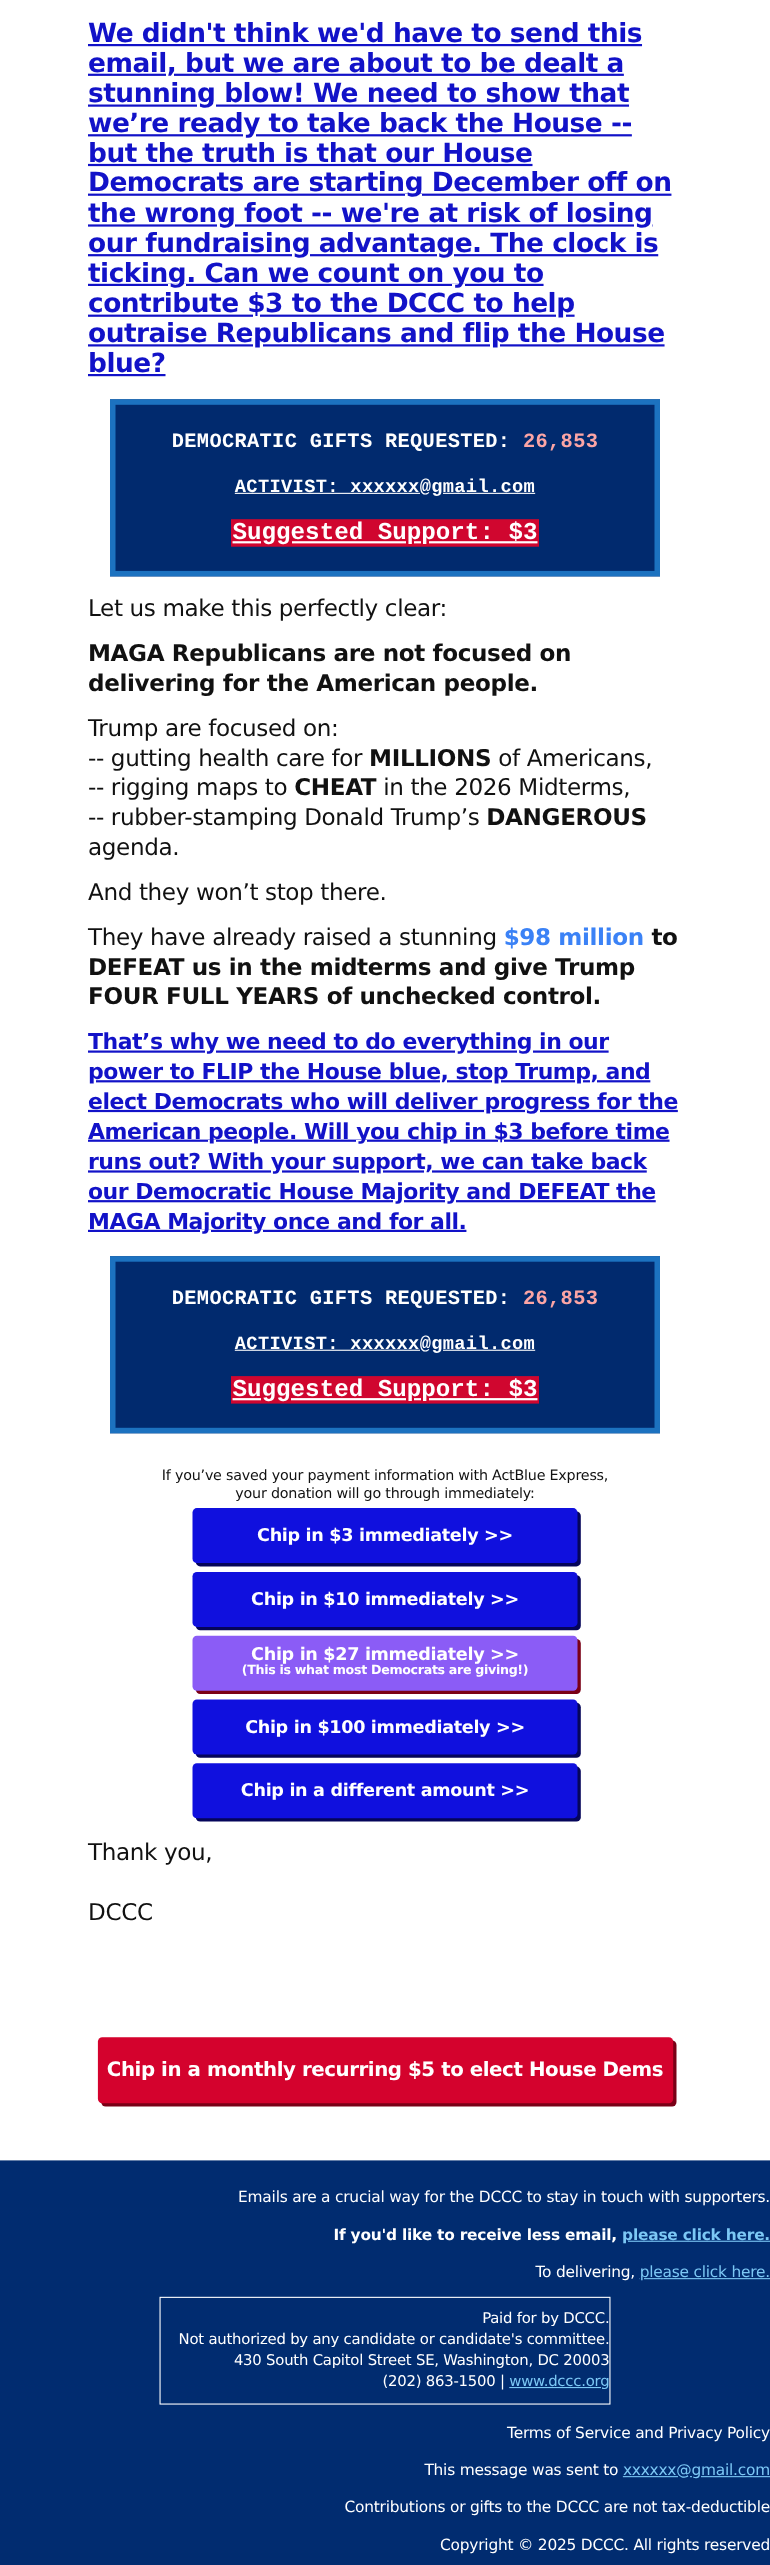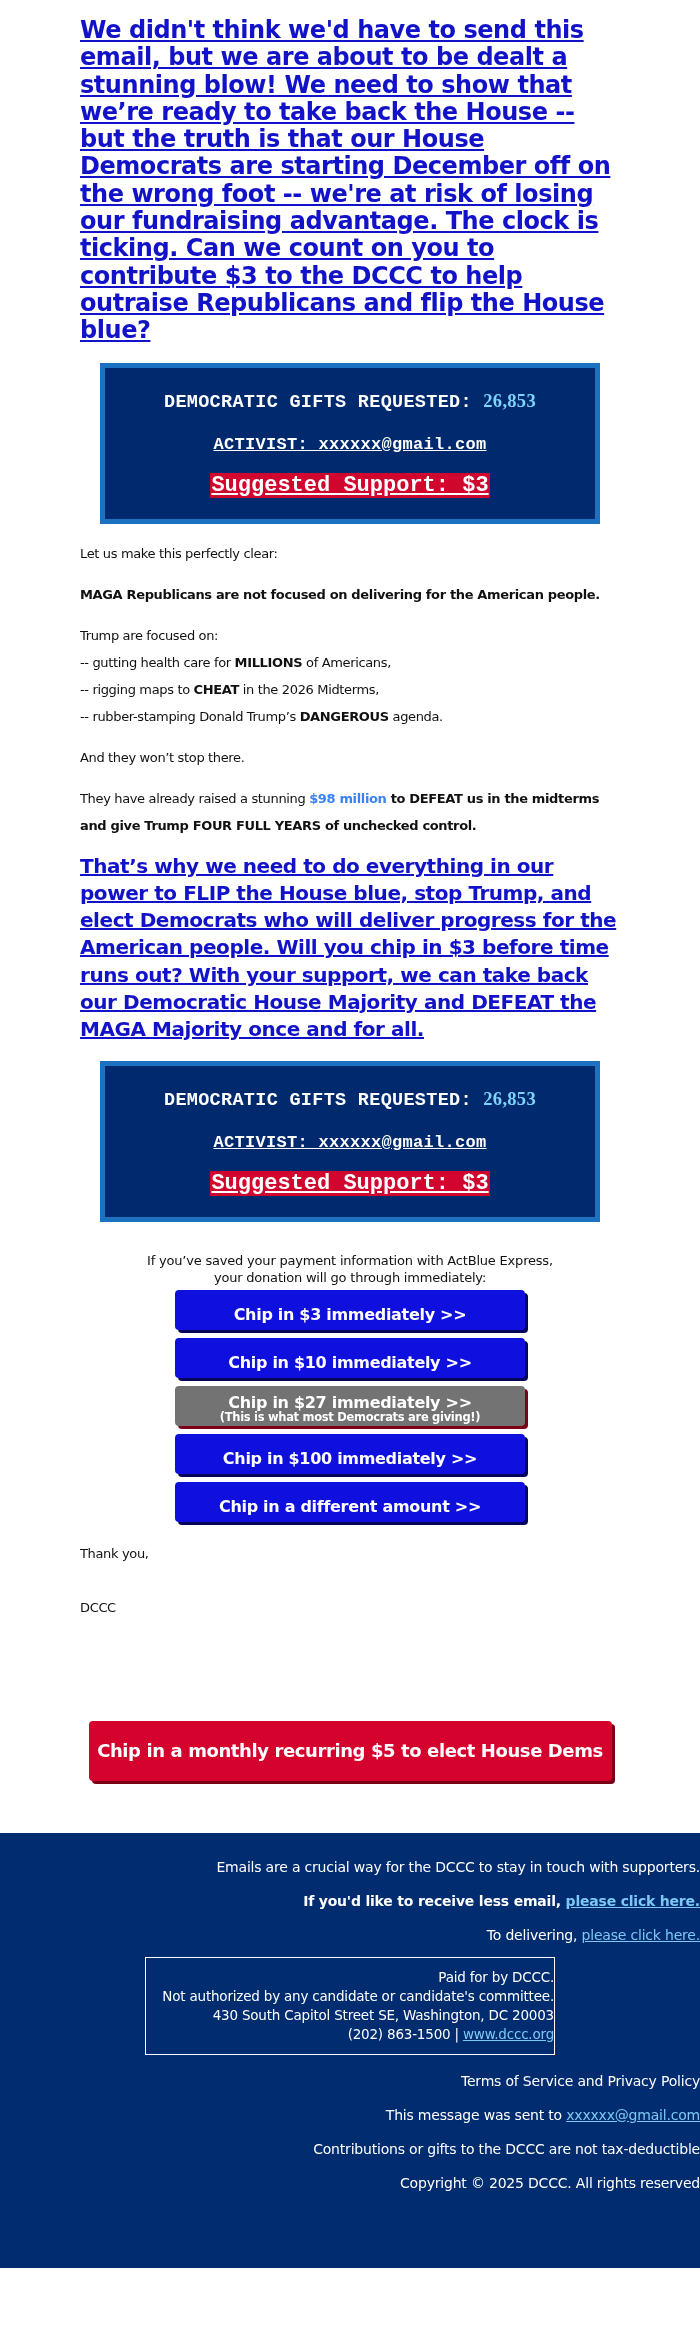--- a/index.html
+++ b/index.html
@@ -11,48 +11,48 @@
     font-size: 24px; line-height: 27.3px; color: #1212c8;
     text-decoration: underline; letter-spacing: -0.45px;
   }
   .gift-box {
     margin: 18px auto 0 auto; width: 490px; height: 151px;
     border: 5px solid #1c72c0; background: #012a6e;
     text-align: center; font-family: "Liberation Mono", monospace;
     font-weight: bold; color: #ffffff; box-sizing: content-box;
   }
   .gift-box .row1 { padding-top: 23px; font-size: 18.5px; letter-spacing: 0.3px; }
-  .gift-box .count { color: #7dd3fc; font-family: Liberation Serif, serif; }
+  .gift-box .count { color: #fca5a5; }
   .gift-box .row2 { padding-top: 22px; font-size: 17px; letter-spacing: 0.3px; text-decoration: underline; }
   .gift-box .row3 { padding-top: 19px; font-size: 22px; }
   .gift-box .suggest {
     background: #d0062f; color: #ffffff; text-decoration: underline;
     padding: 0 1px; cursor: pointer;
   }
-  .p { font-size: 13px; line-height: 27px; margin: 0; letter-spacing: -0.35px; }
+  .p { font-size: 21px; line-height: 27px; margin: 0; letter-spacing: -0.35px; }
   .p.bold { font-weight: bold; }
   .red { color: #3b82f6; font-weight: bold; }
   .b { font-weight: bold; }
   .cta-link {
     display: block; font-weight: bold; font-size: 20px; line-height: 27.3px;
     color: #1212c8; text-decoration: underline; letter-spacing: -0.45px;
   }
   .express-note {
     text-align: center; font-size: 13px; line-height: 17px; margin-top: 12px;
     letter-spacing: -0.2px;
   }
   .btn {
-    display: block; width: 350px; height: 40px; margin: 0 auto;
+    display: block; width: 350px; height: 50px; margin: 0 auto;
     background: #1010de; color: #fff; font-weight: bold; font-size: 16px;
     text-align: center; border-radius: 4px; box-sizing: border-box;
     box-shadow: 3px 3px 0 #05055a; cursor: pointer; text-decoration: none;
     letter-spacing: -0.3px;
   }
   .btn .main { display: block; padding-top: 15px; }
-  .btn.red-btn { background: #737373; box-shadow: 3px 3px 0 #7a0016; }
+  .btn.red-btn { background: #8b5cf6; box-shadow: 3px 3px 0 #7a0016; }
   .btn.red-btn .main { padding-top: 8px; line-height: 17px; }
   .btn.red-btn .sub { display: block; font-size: 11.5px; line-height: 12px; }
   .btn + .btn { margin-top: 8px; }
   .monthly {
     display: block; width: 523px; height: 60px; margin: 0 auto;
     background: #d4022d; color: #fff; font-weight: bold; font-size: 18px;
     text-align: center; line-height: 60px; border-radius: 4px;
     box-shadow: 3px 3px 0 #7a0016; cursor: pointer; letter-spacing: -0.4px;
   }
   .footer {

